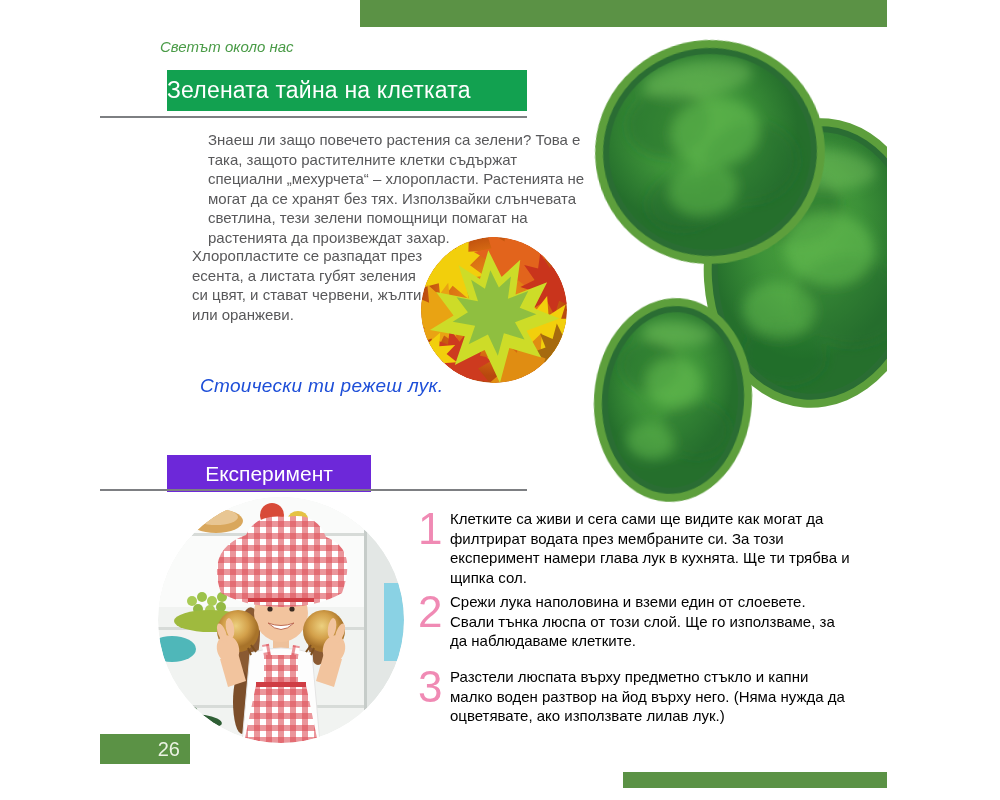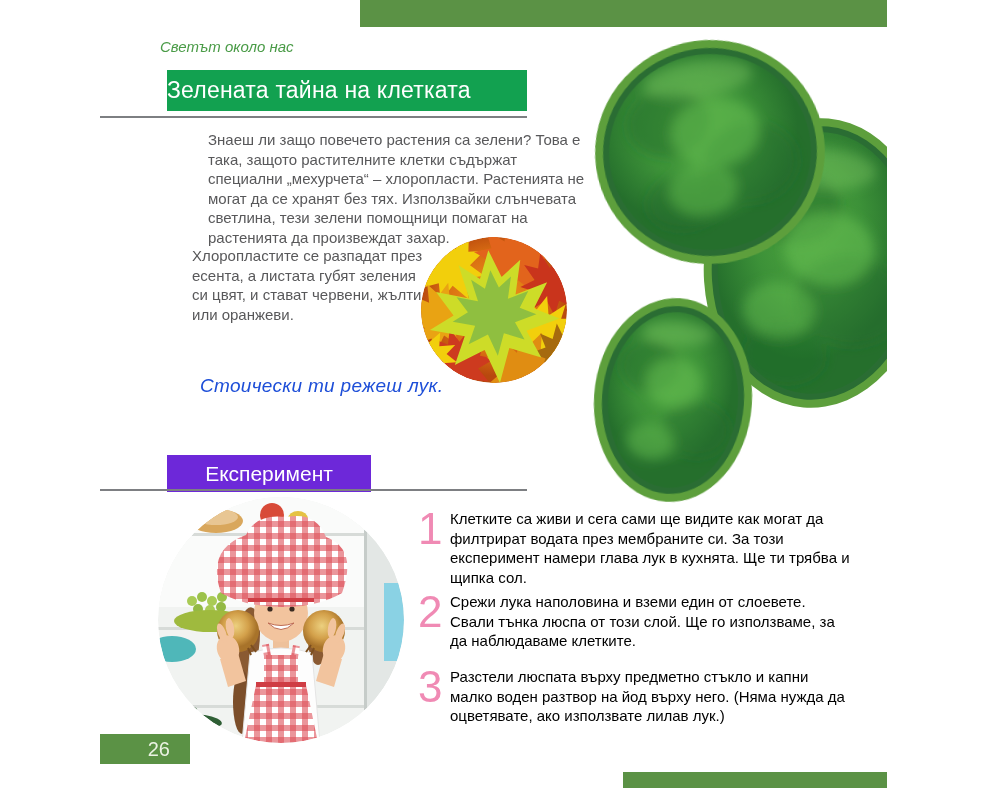--- a/index.html
+++ b/index.html
@@ -36,21 +36,21 @@
   #cells-illustration{position:absolute;left:588px;top:38px;width:299px;height:470px;}
 
   .step{position:absolute;left:418px;width:432px;display:flex;}
   .step-num{width:30px;flex:0 0 30px;font-size:44px;line-height:44px;font-weight:100;
             color:#f08ab4;margin-top:-2px;font-family:"Liberation Sans",sans-serif;}
   .step-text{color:#000000;font-size:15px;line-height:19.5px;padding-left:2px;}
   #step-1{top:509px;} #step-2{top:592px;} #step-3{top:667px;}
 
   #page-number-box{position:absolute;left:100px;top:734px;width:90px;height:30px;background:#5b9245;
                    color:#eaf2e2;font-size:20px;line-height:30px;text-align:right;
-                   box-sizing:border-box;padding-right:20px;}
+                   box-sizing:border-box;padding-right:10px;}
 </style>
 </head>
 <body>
 
 <div id="page">
 
   <div id="top-bar" class="bar"></div>
 
   <div id="series-label">Светът около нас</div>
 

